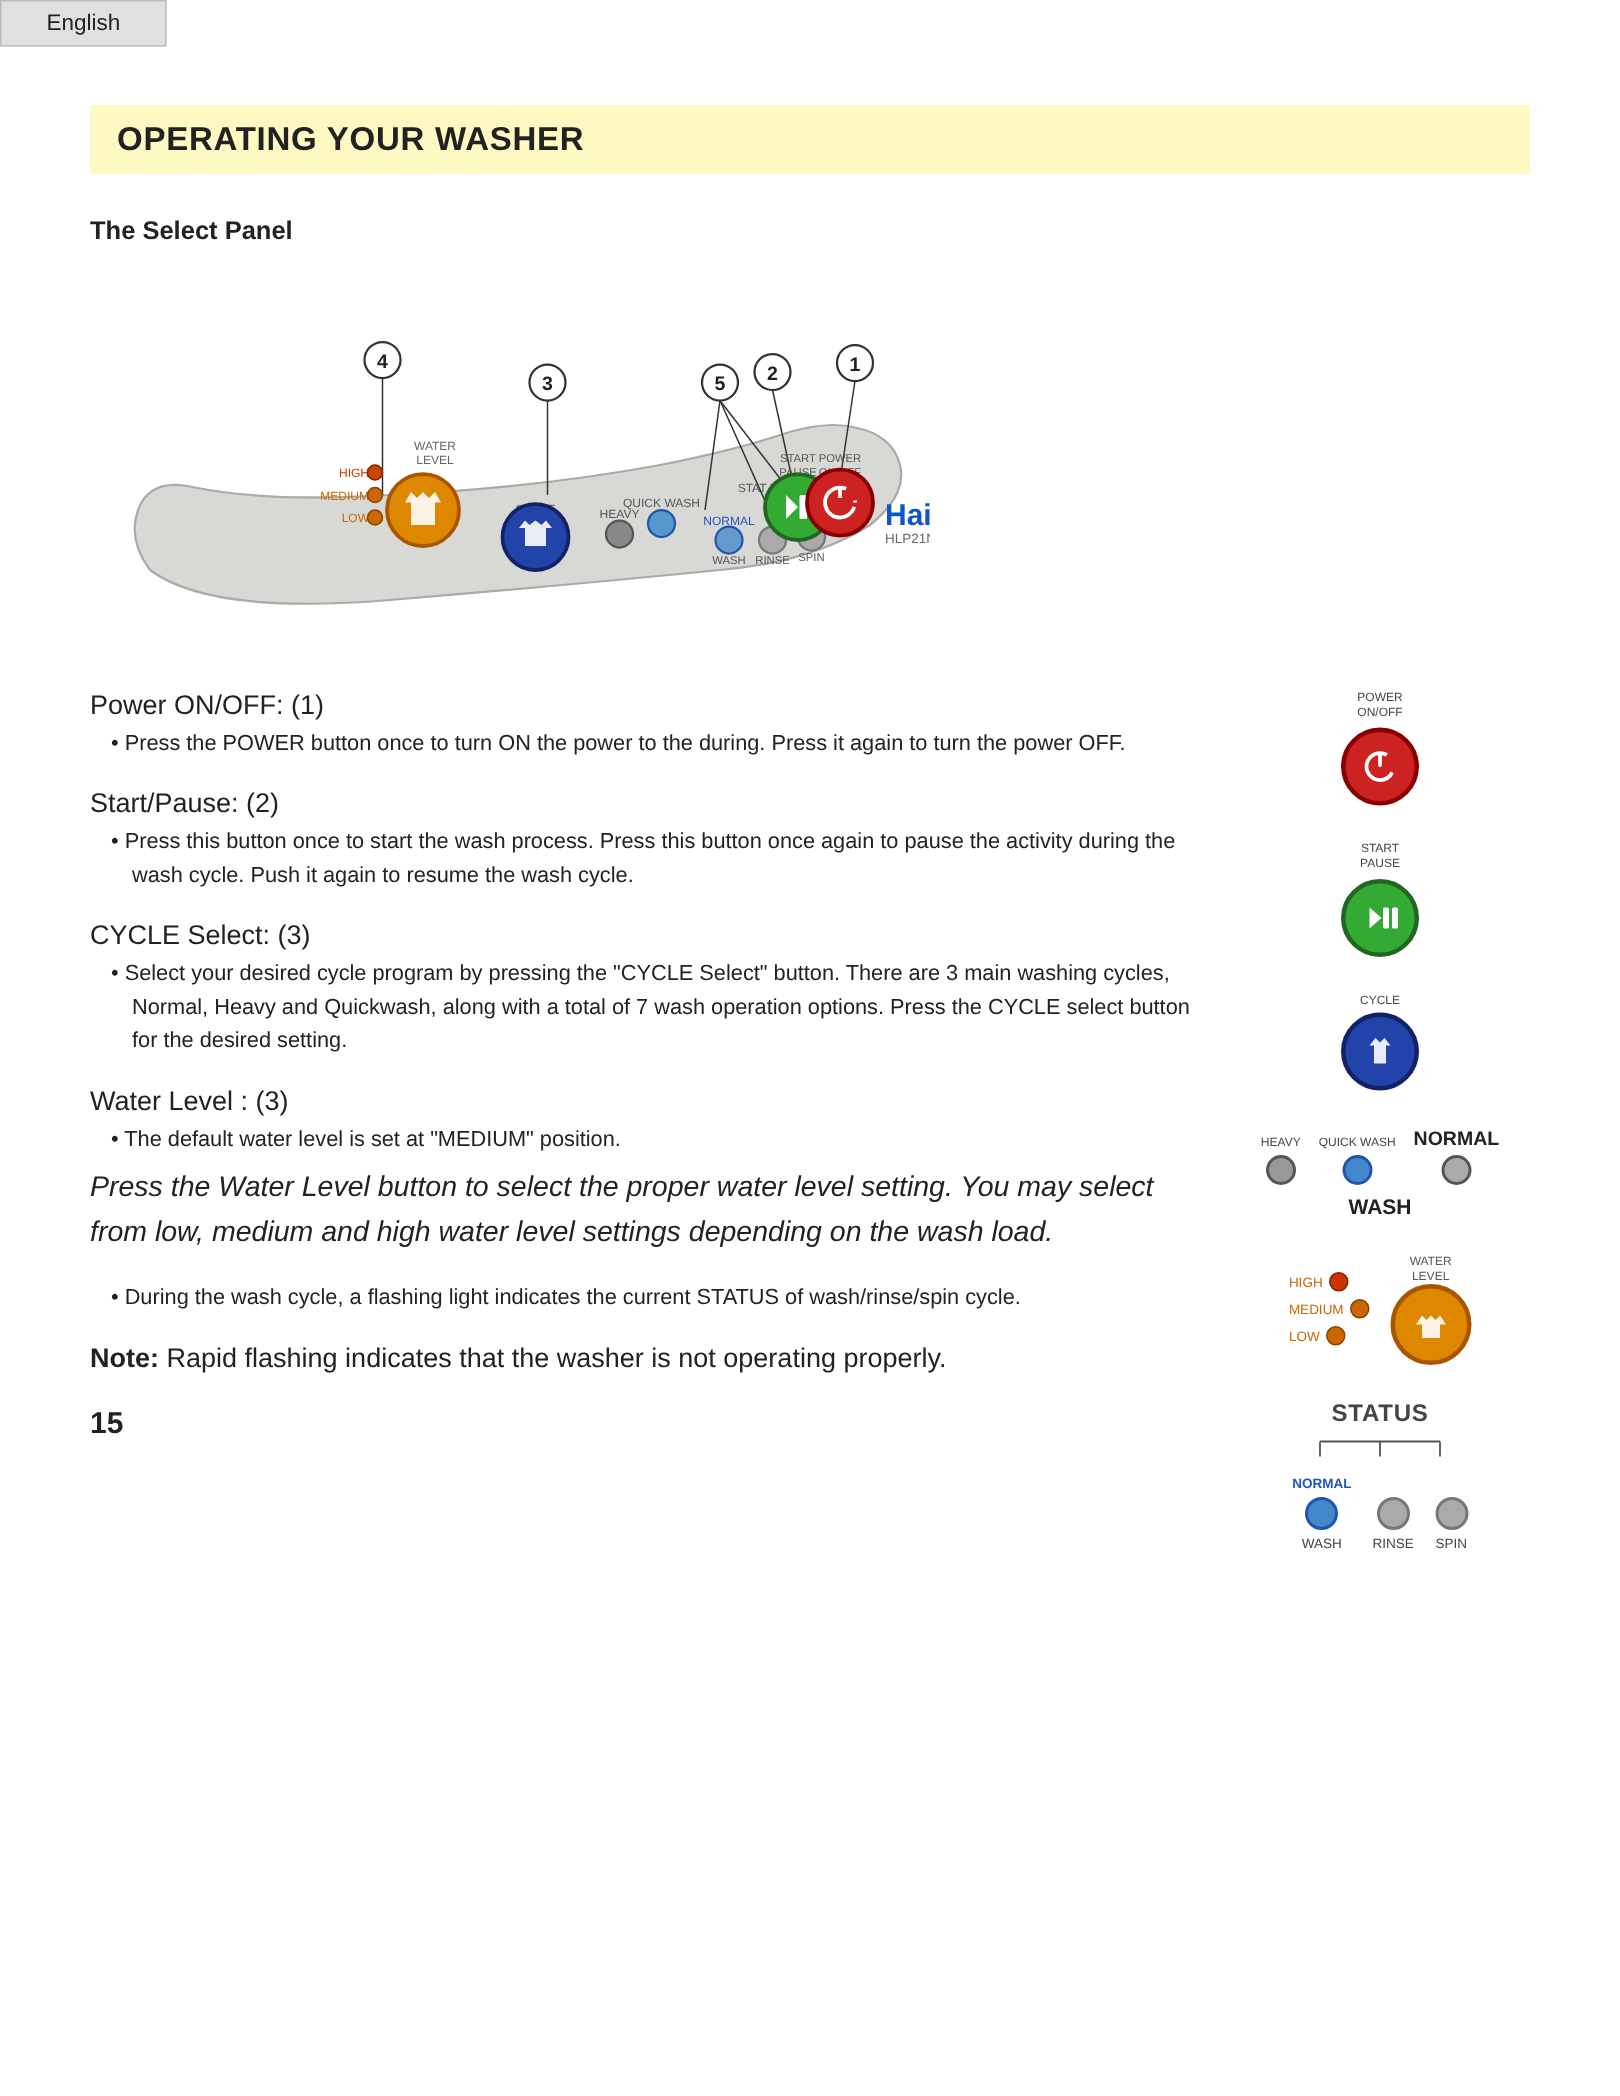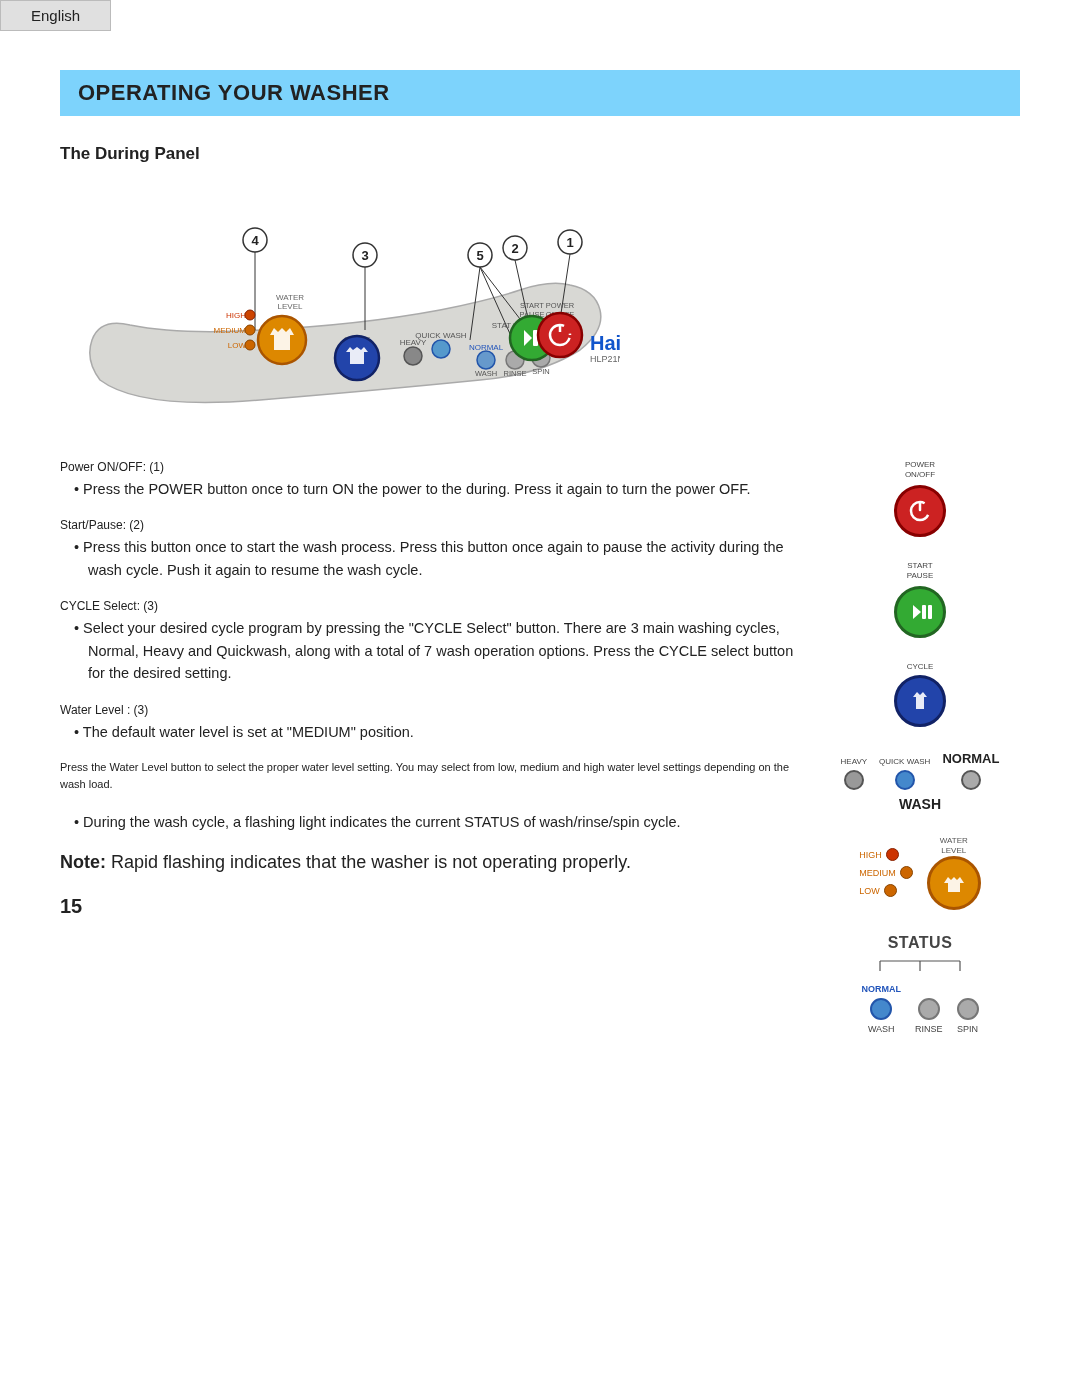--- a/index.html
+++ b/index.html
@@ -24,21 +24,21 @@
     }
 
     
     .main-content {
       margin-top: 40px;
       padding: 30px 60px 40px 60px;
     }
 
     
     .page-header {
-      background: #7dd3fc;
+      background: #fef9c3;
       padding: 10px 18px;
       margin-bottom: 28px;
     }
     .page-header h1 {
       font-size: 22px;
       font-weight: bold;
       color: #222;
       letter-spacing: 0.5px;
     }
 
@@ -80,21 +80,21 @@
       align-items: center;
       padding-top: 0px;
     }
 
     
     .text-section {
       margin-bottom: 18px;
     }
     .text-section .section-label {
       font-weight: normal;
-      font-size: 12px;
+      font-size: 18px;
       margin-bottom: 4px;
     }
     .text-section .bullet {
       margin-left: 14px;
       text-indent: -14px;
       padding-left: 14px;
       line-height: 1.55;
       font-size: 14.5px;
     }
     .bullet::before { content: '• '; }
@@ -279,21 +279,21 @@
 <body>
 
 <div class="lang-tab">English</div>
 
 <div class="main-content">
 
   <div class="page-header">
     <h1>OPERATING YOUR WASHER</h1>
   </div>
 
-  <div class="section-title">The During Panel</div>
+  <div class="section-title">The Select Panel</div>
 
   <div class="diagram-area">
     <div class="panel-svg-container">
       <svg width="560" height="260" viewBox="0 0 560 260" xmlns="http://www.w3.org/2000/svg">
 
         <path d="M40,200 Q80,230 200,220 Q320,210 420,200 Q480,195 520,170 Q545,150 540,130 Q535,110 510,105 Q490,100 460,110 Q430,120 380,130 Q300,145 200,150 Q120,155 70,145 Q40,138 32,160 Q25,180 40,200 Z" fill="#d8d8d4" stroke="#aaa" stroke-width="1.5"></path>
 
         <circle cx="195" cy="60" r="12" fill="white" stroke="#333" stroke-width="1.5"></circle>
         <text x="195" y="65" text-anchor="middle" class="diagram-number" font-size="13" fill="#222">4</text>
         <line x1="195" y1="72" x2="195" y2="150" stroke="#333" stroke-width="1"></line>
@@ -394,21 +394,21 @@
       </div>
 
       <div class="text-section">
         <div class="section-label">CYCLE Select: (3)</div>
         <div class="bullet">Select your desired cycle program by pressing the "CYCLE Select" button. There are 3 main washing cycles, Normal, Heavy and Quickwash, along with a total of 7 wash operation options. Press the CYCLE select button for the desired setting.</div>
       </div>
 
       <div class="text-section">
         <div class="section-label">Water Level : (3)</div>
         <div class="bullet">The default water level  is set at "MEDIUM" position.</div>
-        <div style="margin-top:16px; margin-left:0; font-size:11px; line-height:1.55;">Press the Water Level button to select the proper water level setting. You may select from low, medium  and high water level settings  depending on the wash load.</div>
+        <div style="margin-top:6px; margin-left:0; font-size:19px; line-height:1.55;font-style:italic;">Press the Water Level button to select the proper water level setting. You may select from low, medium  and high water level settings  depending on the wash load.</div>
       </div>
 
       <div class="text-section">
         <div class="bullet" style="margin-top:4px;">During the wash cycle, a flashing light indicates the current STATUS of  wash/rinse/spin cycle.</div>
       </div>
 
       <div class="note-text">
         <span class="note-bold">Note:</span><span> Rapid flashing indicates that the washer is not operating properly.</span>
       </div>
 

